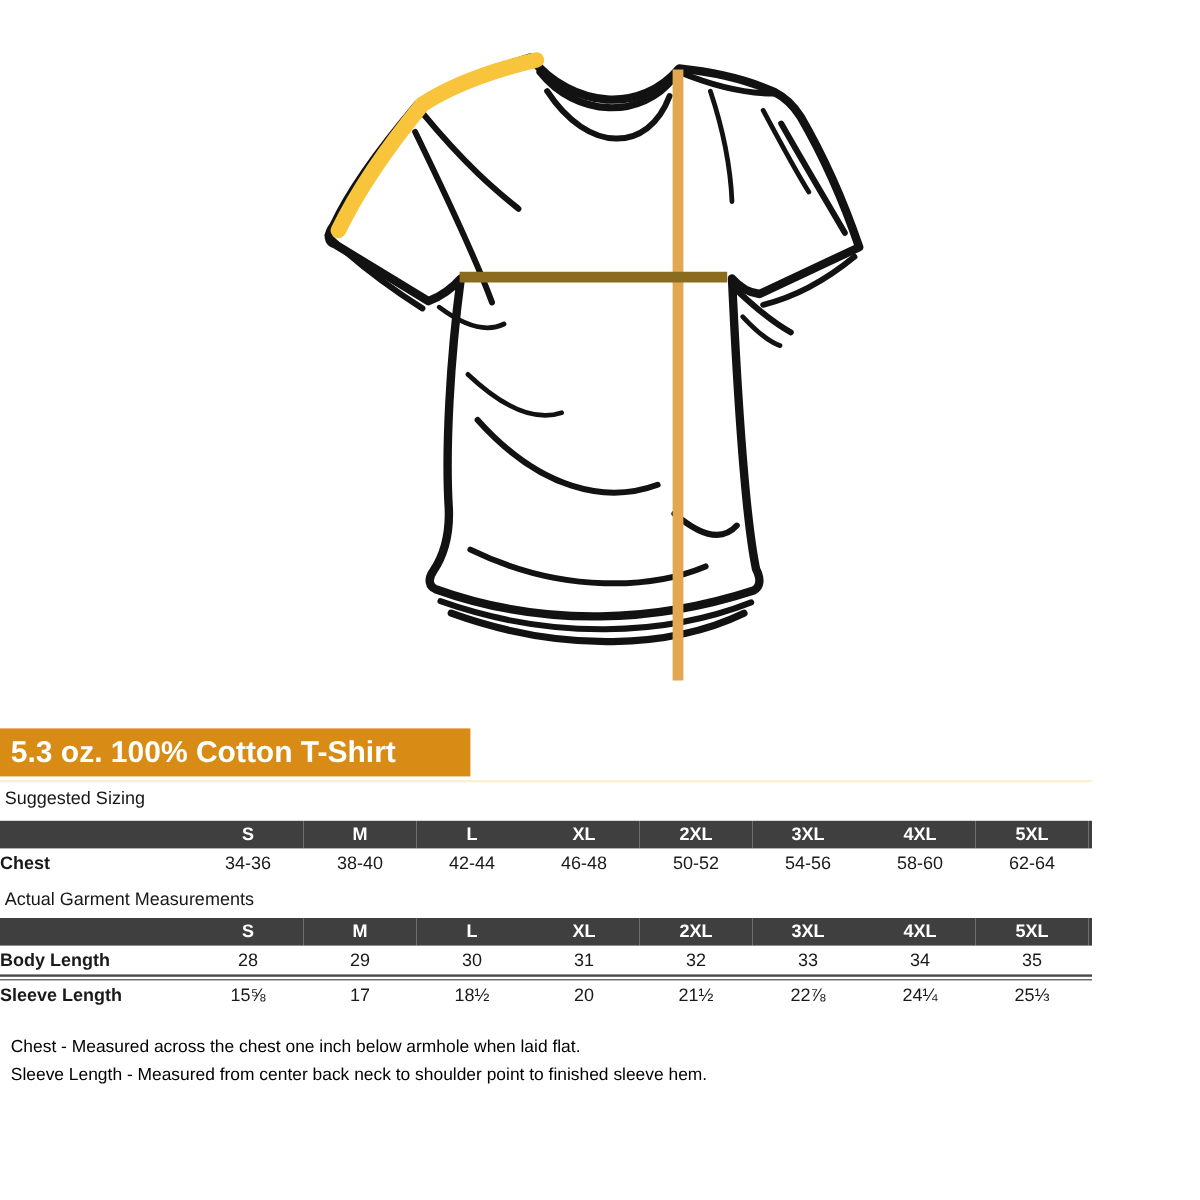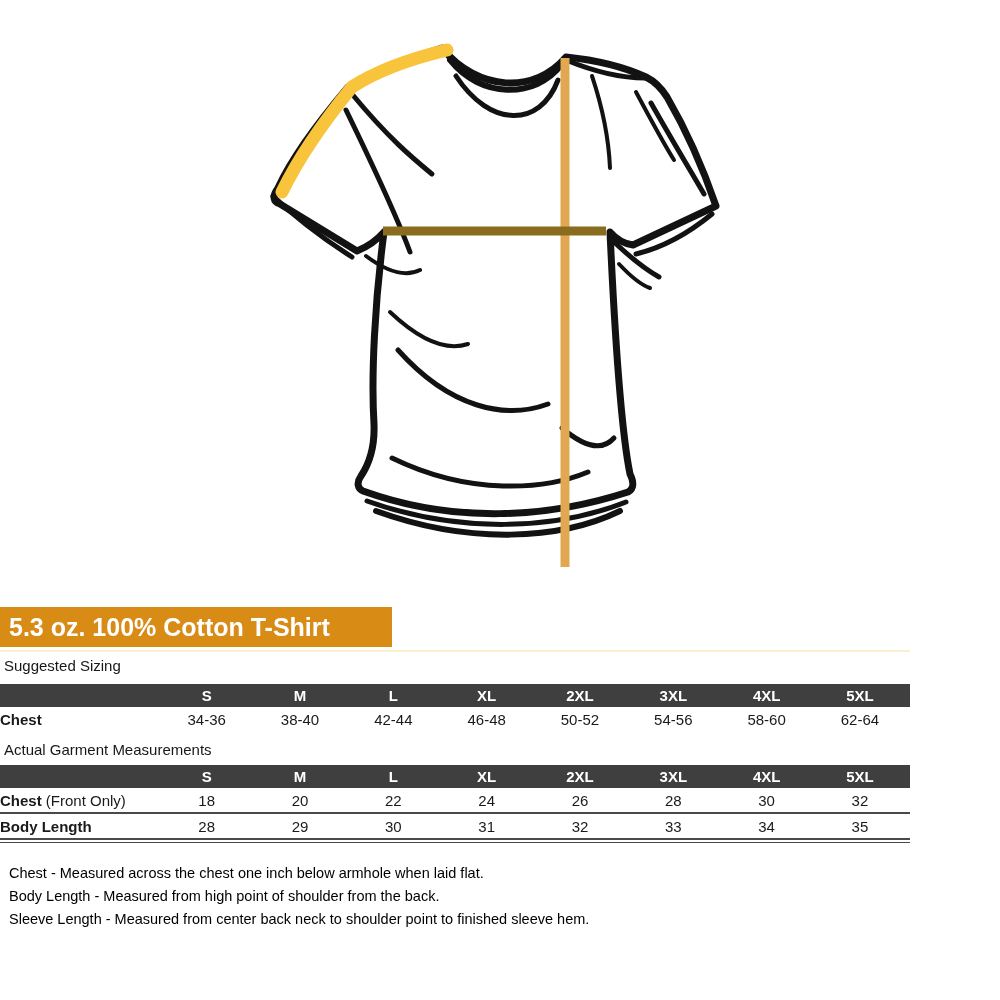--- a/index.html
+++ b/index.html
@@ -141,49 +141,48 @@
           <th>L</th>
           <th>XL</th>
           <th>2XL</th>
           <th>3XL</th>
           <th>4XL</th>
           <th>5XL</th>
           <th>6XL</th>
         </tr>
       </thead>
       <tbody>
-        <tr class="data-row r0">
-          <th class="rowlabel"><b>Chest</b> (Front Only)</th>
-          <td>18</td>
-          <td>20</td>
-          <td>22</td>
-          <td>24</td>
-          <td>26</td>
-          <td>28</td>
-          <td>30</td>
-          <td>32</td>
-          <td>34</td>
-        </tr>
         <tr class="data-row r1">
           <th class="rowlabel"><b>Body Length</b></th>
           <td>28</td>
           <td>29</td>
           <td>30</td>
           <td>31</td>
           <td>32</td>
           <td>33</td>
           <td>34</td>
           <td>35</td>
           <td>26</td>
         </tr>
         <tr>
           <td colspan="10" class="rule-cell"></td>
         </tr>
+        <tr class="data-row r2">
+          <th class="rowlabel"><b>Sleeve Length</b></th>
+          <td>15⅝</td>
+          <td>17</td>
+          <td>18½</td>
+          <td>20</td>
+          <td>21½</td>
+          <td>22⅞</td>
+          <td>24¼</td>
+          <td>25⅓</td>
+          <td>24¾</td>
+        </tr>
       </tbody>
     </table>
 
   <div class="notes">
     <div>Chest - Measured across the chest one inch below armhole when laid flat.</div>
-    <div>Body Length - Measured from high point of shoulder from the back.</div>
     <div>Sleeve Length - Measured from center back neck to shoulder point to finished sleeve hem.</div>
   </div>
 
 </div>
 
 </body></html>

